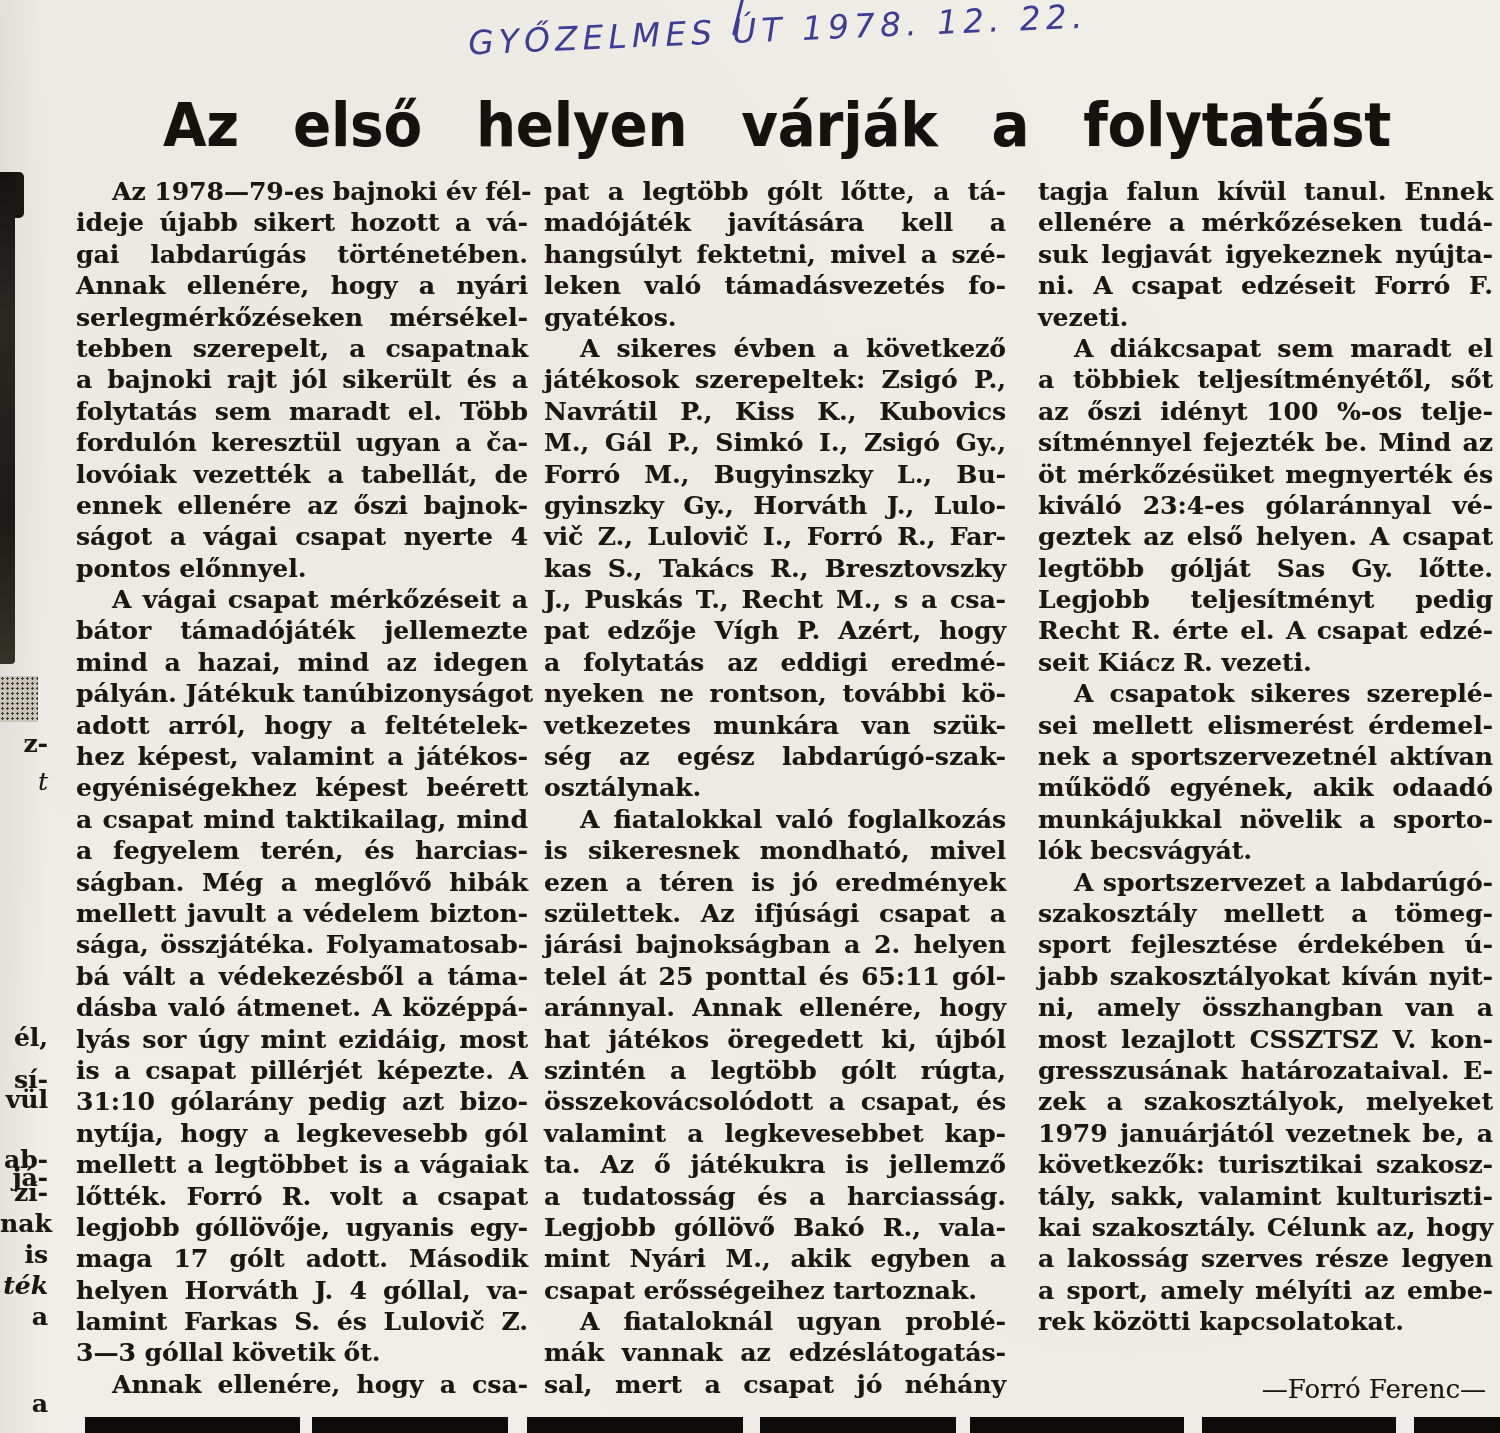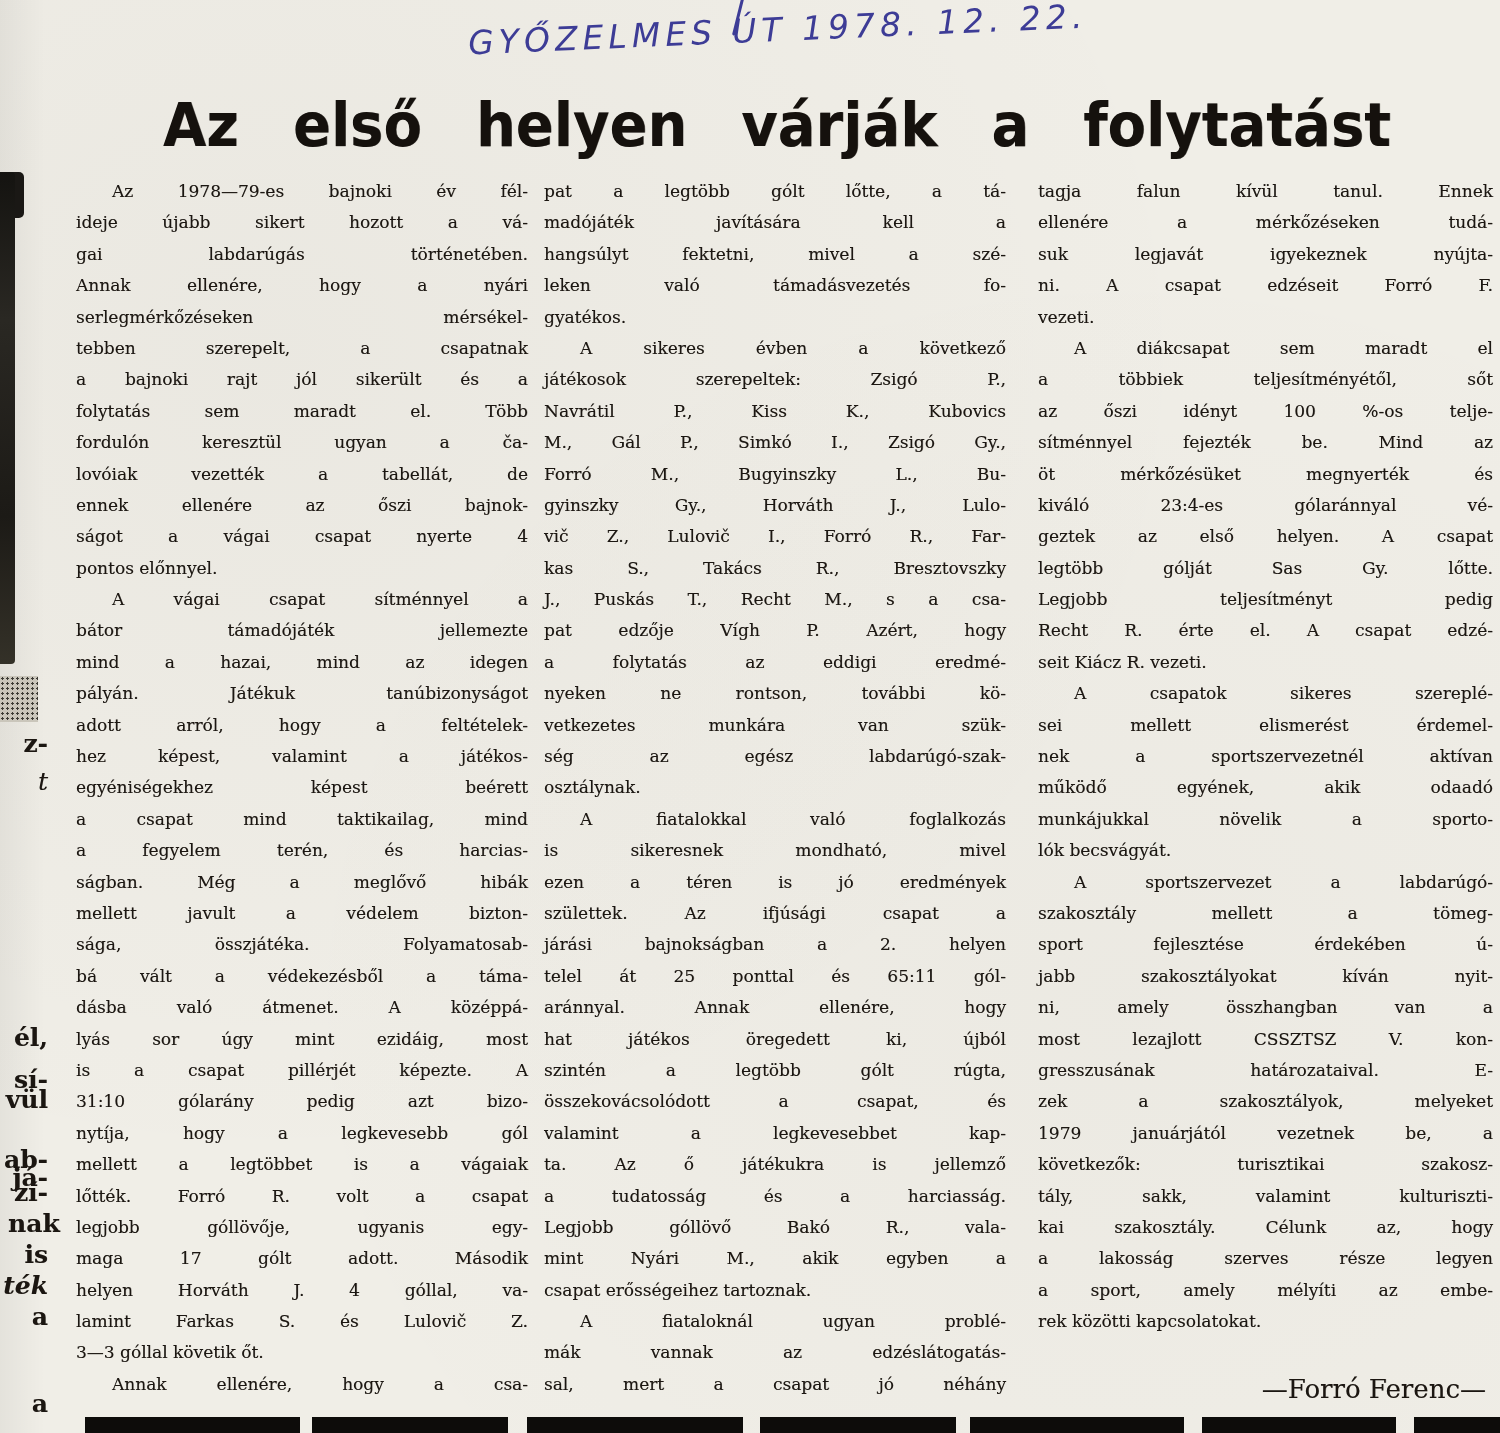--- a/index.html
+++ b/index.html
@@ -32,21 +32,21 @@
     font-family:"DejaVu Sans", sans-serif;
     font-weight:bold;font-size:56px;line-height:76px;
     color:#15110d;
     text-align:justify;text-align-last:justify;
     white-space:nowrap;letter-spacing:0px;
     transform:scale(1.0,1.08);transform-origin:left top;
     text-shadow:0.5px 0.5px 0 rgba(20,16,12,0.5);
   }
   .col{
     position:absolute;top:176px;
-    font-size:17px;font-weight:400;
+    font-size:25px;font-weight:700;
     text-shadow:0.3px 0.3px 0 rgba(25,20,14,0.4);
   }
   .col-1{left:76px;width:452px;}
   .col-2{left:544px;width:462px;}
   .col-3{left:1038px;width:455px;}
   .line{
     height:31.4px;line-height:31.4px;
     text-align:justify;text-align-last:justify;
     white-space:nowrap;
   }
@@ -99,21 +99,21 @@
     <div class="line">Annak ellenére, hogy a nyári</div>
     <div class="line">serlegmérkőzéseken mérsékel-</div>
     <div class="line">tebben szerepelt, a csapatnak</div>
     <div class="line">a bajnoki rajt jól sikerült és a</div>
     <div class="line">folytatás sem maradt el. Több</div>
     <div class="line">fordulón keresztül ugyan a ča-</div>
     <div class="line">lovóiak vezették a tabellát, de</div>
     <div class="line">ennek ellenére az őszi bajnok-</div>
     <div class="line">ságot a vágai csapat nyerte 4</div>
     <div class="line end">pontos előnnyel.</div>
-    <div class="line indent">A vágai csapat sítménnyel a</div>
+    <div class="line indent">A vágai csapat mérkőzéseit a</div>
     <div class="line">bátor támadójáték jellemezte</div>
     <div class="line">mind a hazai, mind az idegen</div>
     <div class="line">pályán. Játékuk tanúbizonyságot</div>
     <div class="line">adott arról, hogy a feltételek-</div>
     <div class="line">hez képest, valamint a játékos-</div>
     <div class="line">egyéniségekhez képest beérett</div>
     <div class="line">a csapat mind taktikailag, mind</div>
     <div class="line">a fegyelem terén, és harcias-</div>
     <div class="line">ságban. Még a meglővő hibák</div>
     <div class="line">mellett javult a védelem bizton-</div>
@@ -221,21 +221,21 @@
 <div class="halftone-block"></div>
 <div id="fragments">
     <div class="fragment" style="top: 728px;">z-</div>
     <div class="fragment it" style="top: 766px;">t</div>
     <div class="fragment" style="top: 1022px;">él,</div>
     <div class="fragment" style="top: 1053px; margin-top: 11px;">sí-</div>
     <div class="fragment" style="top: 1084px;">vül</div>
     <div class="fragment" style="top: 1144px;">ab-</div>
     <div class="fragment" style="top: 1162px;">já-</div>
     <div class="fragment" style="top: 1177px;">zí-</div>
-    <div class="fragment" style="top: 1208px; padding-left: 8px;">nak</div>
+    <div class="fragment" style="top: 1208px;">nak</div>
     <div class="fragment" style="top: 1239px;">is</div>
     <div class="fragment" style="top: 1270px; font-style: italic;">ték</div>
     <div class="fragment" style="top: 1301px;">a</div>
     <div class="fragment" style="top: 1388px;">a</div>
   </div>
 
 <div id="blocks">
     <div class="bottom-block" style="left: 85px; width: 215px;"></div>
     <div class="bottom-block" style="left: 312px; width: 196px;"></div>
     <div class="bottom-block" style="left: 527px; width: 216px;"></div>

